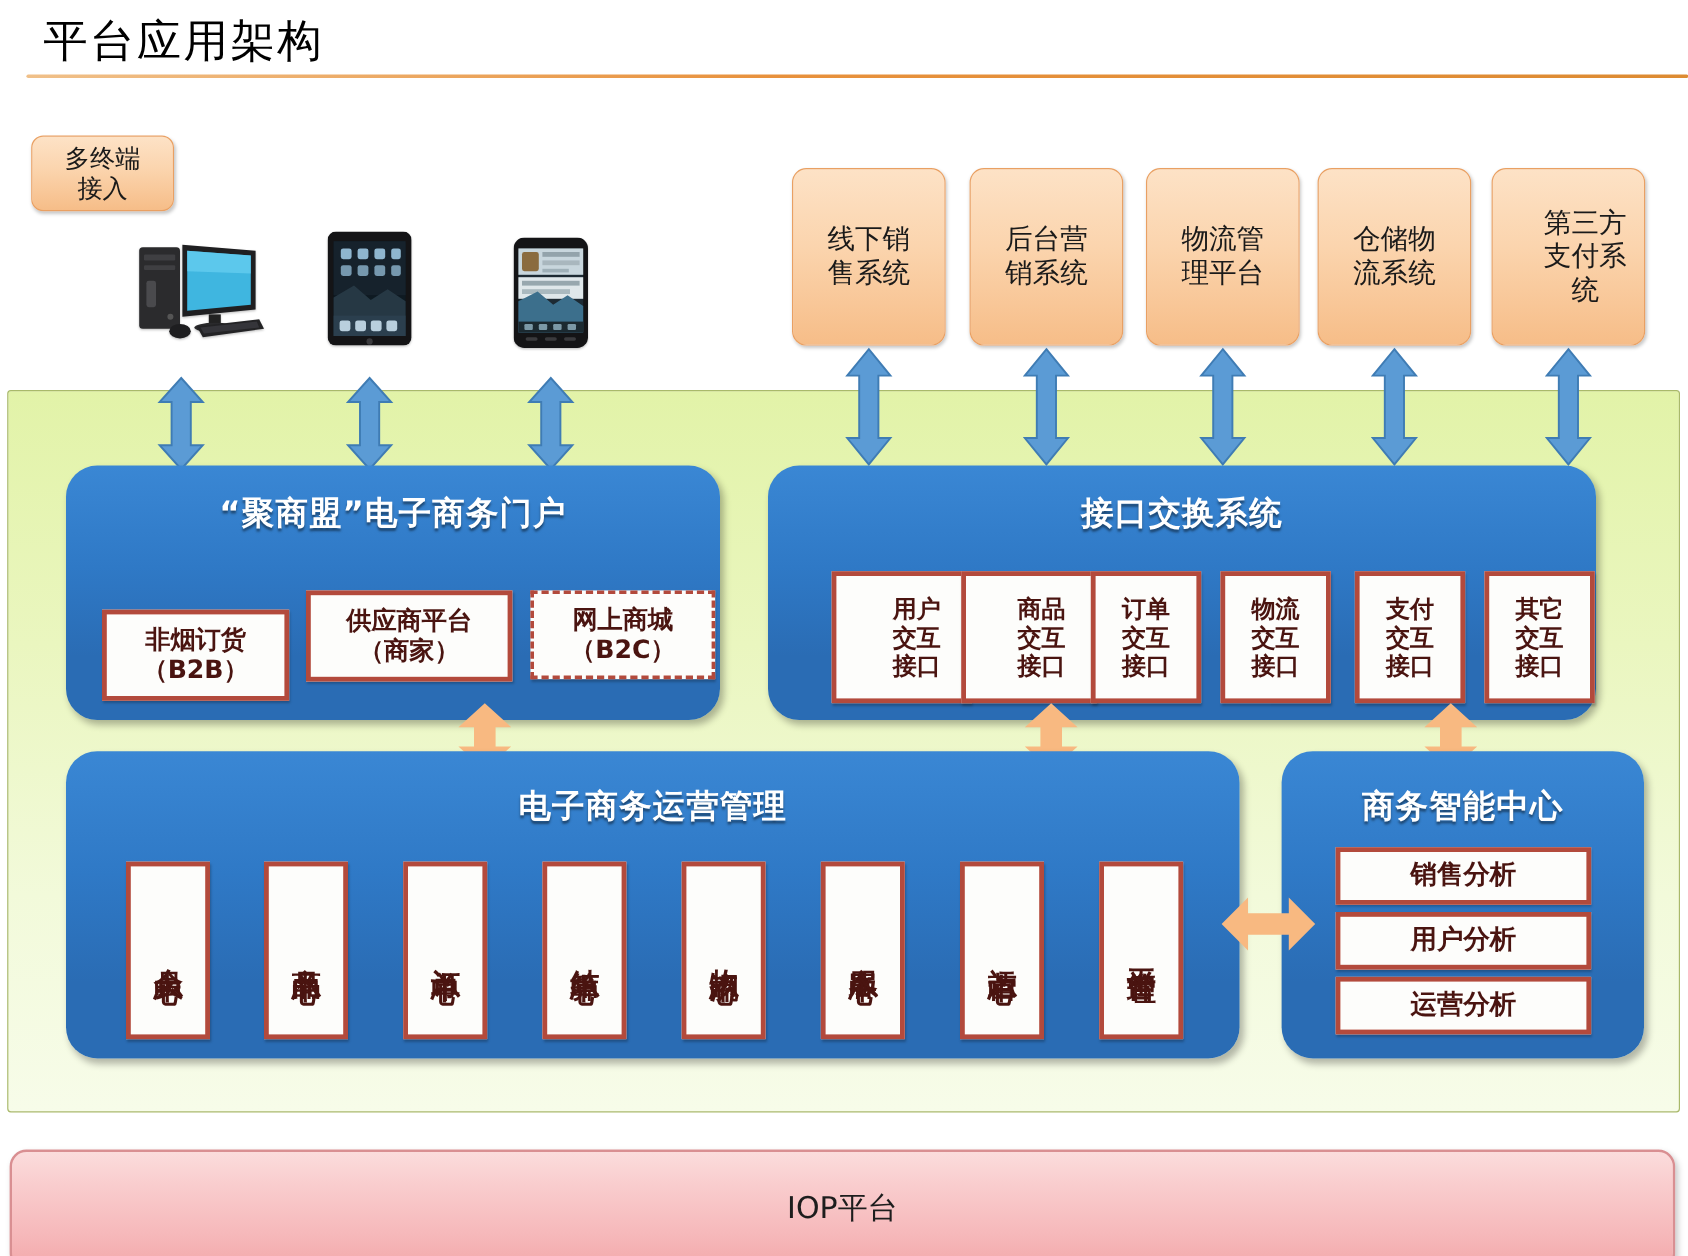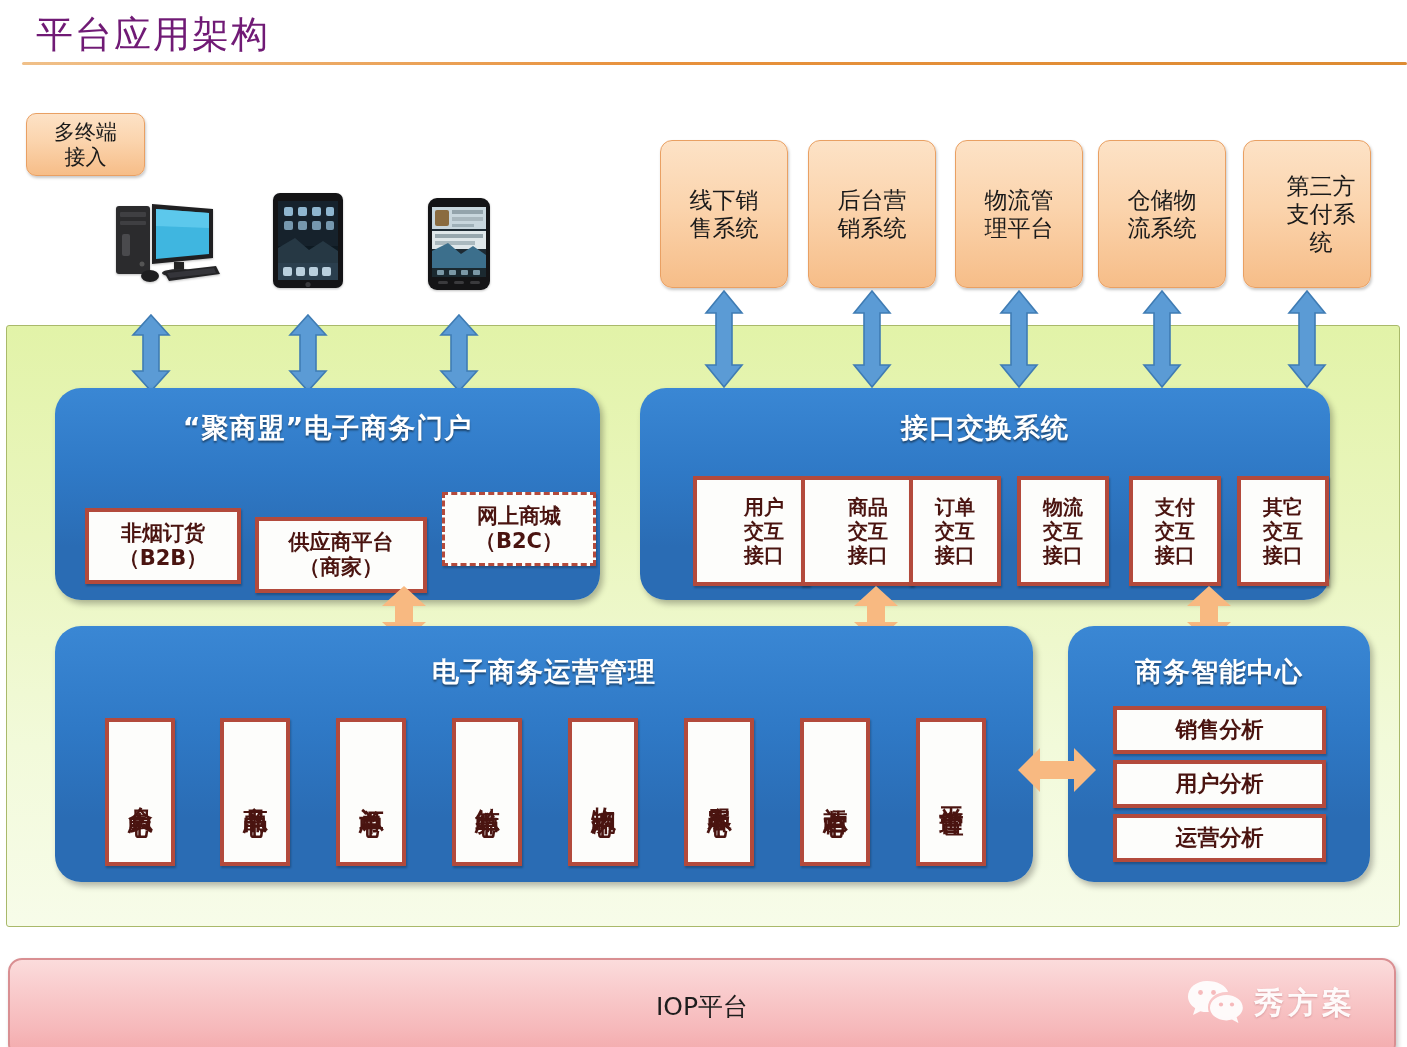--- a/index.html
+++ b/index.html
@@ -6,21 +6,21 @@
   body{
     width:1407px;height:1047px;position:relative;overflow:hidden;
     background:#ffffff;
     font-family:"Liberation Sans","DejaVu Sans",sans-serif;
   }
   .abs{position:absolute;}
 
   
   #page-title{
     left:36px;top:10px;
-    font-size:37px;color:#701a75;letter-spacing:2px;
+    font-size:37px;color:#000000;letter-spacing:2px;
     font-family:"DejaVu Sans","Liberation Sans",sans-serif;
     white-space:nowrap;
     text-align:center;
   }
   #title-rule{
     left:22px;top:62px;width:1385px;height:3px;
     background:linear-gradient(90deg,#f0c089 0%,#e8913c 45%,#dd8b32 100%);
     border-radius:2px;
   }
 
@@ -281,21 +281,21 @@
 </div>
 
 <div class="blue-box" style="left:55px;top:388px;width:545px;height:212px;">
   <div class="blue-title" style="top:22px;">“聚商盟”电子商务门户</div>
   <div class="card" style="left:30px;top:104px;width:148px;height:68px;font-size:21px;margin-top:16px;">
     <div>
       <div>非烟订货</div>
       <div>（B2B）</div>
     </div>
   </div>
-  <div class="card" style="left:200px;top:104px;width:164px;height:68px;font-size:21px;margin-top:25px;">
+  <div class="card" style="left:200px;top:104px;width:164px;height:68px;font-size:21px;">
     <div>
       <div>供应商平台</div>
       <div>（商家）</div>
     </div>
   </div>
   <div class="card dashed" style="left:387px;top:104px;width:148px;height:68px;font-size:21px;">
     <div>
       <div>网上商城</div>
       <div>（B2C）</div>
     </div>
@@ -408,26 +408,13 @@
   <div class="card" style="left:45px;top:134px;width:205px;height:40px;font-size:22px;">
     <span>用户分析</span>
   </div>
   <div class="card" style="left:45px;top:188px;width:205px;height:40px;font-size:22px;">
     <span>运营分析</span>
   </div>
 </div>
 
 <div class="abs" id="iop-bar">
   <div id="iop-label">IOP平台</div>
-  <div id="watermark">
-    <span>
-      <svg width="58" height="46" viewBox="0 0 58 46">
-        <path d="M21 3 C10 3 2 10 2 18.5 C2 23.3 4.8 27.5 9.2 30.2 L7 37 L14.4 33.2 C16.5 33.8 18.7 34.1 21 34.1 C21.6 34.1 22.2 34.1 22.8 34 C22.3 32.5 22 30.9 22 29.3 C22 20.8 30.2 14 40.2 14 C40.8 14 41.4 14 42 14.1 C40.3 7.7 31.6 3 21 3 Z" fill="#ffffff"></path>
-        <circle cx="14.5" cy="14.5" r="2.4" fill="#f6b9bb"></circle>
-        <circle cx="27.5" cy="14.5" r="2.4" fill="#f6b9bb"></circle>
-        <path d="M40.5 17 C31.4 17 24 22.7 24 29.7 C24 36.7 31.4 42.4 40.5 42.4 C42.4 42.4 44.3 42.1 46 41.6 L52.5 45 L50.6 39.2 C54.3 36.9 56.8 33.5 56.8 29.7 C56.8 22.7 49.5 17 40.5 17 Z" fill="#ffffff"></path>
-        <circle cx="35" cy="26.5" r="2.1" fill="#f6b9bb"></circle>
-        <circle cx="46" cy="26.5" r="2.1" fill="#f6b9bb"></circle>
-      </svg>
-    </span>
-    <span id="watermark-text">秀方案</span>
-  </div>
 </div>
 
 </body></html>

